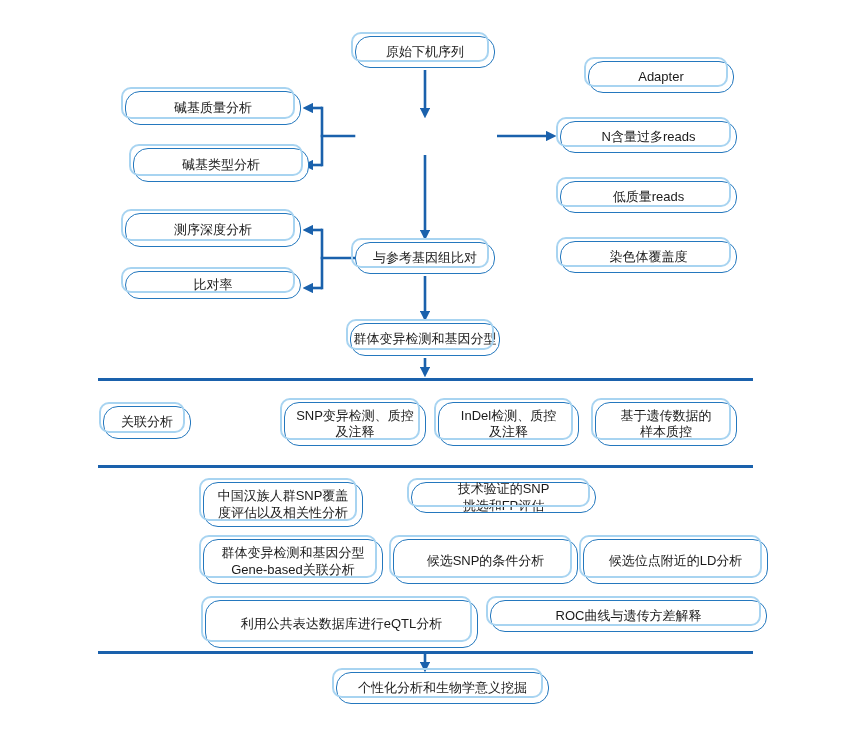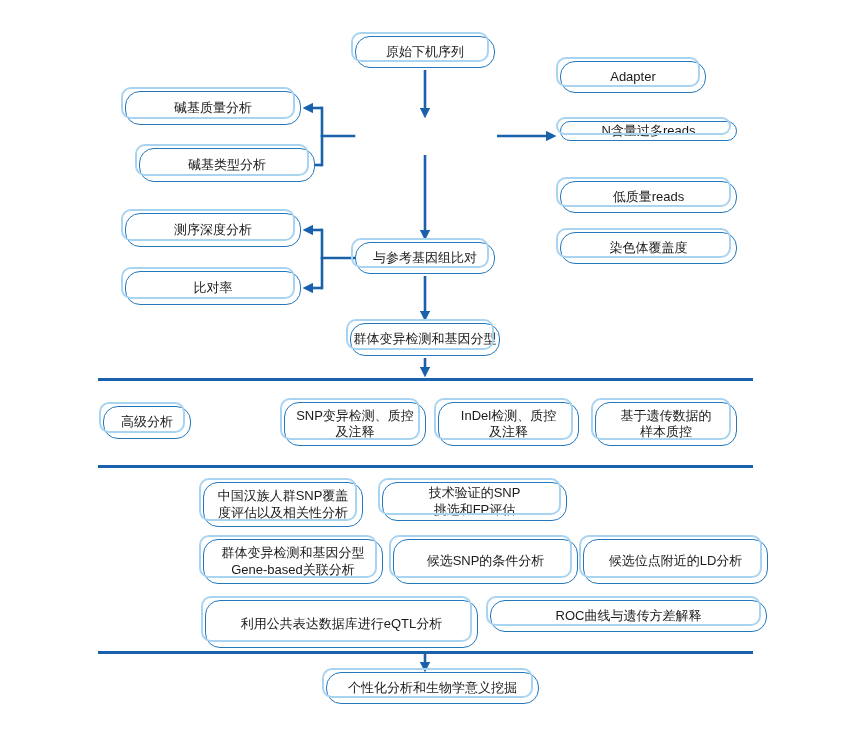--- a/index.html
+++ b/index.html
@@ -91,44 +91,44 @@
     <line class="divider" x1="98" y1="652.5" x2="753" y2="652.5"></line>
 
     <path class="arrow" d="M425,654 V664" marker-end="url(#ah)"></path>
   </svg>
 
   <div class="node" style="left:355px;top:36px;width:140px;height:32px">原始下机序列</div>
   <div class="node" style="left:355px;top:242px;width:140px;height:32px">与参考基因组比对</div>
   <div class="node" style="left:350px;top:323px;width:150px;height:33px">群体变异检测和基因分型</div>
 
   <div class="node" style="left:125px;top:91px;width:176px;height:34px">碱基质量分析</div>
-  <div class="node" style="left:139px;top:148px;width:176px;height:34px">碱基类型分析</div>
+  <div class="node" style="left:133px;top:148px;width:176px;height:34px">碱基类型分析</div>
 
-  <div class="node" style="left:560px;top:61px;width:146px;height:32px">Adapter</div>
-  <div class="node" style="left:560px;top:121px;width:177px;height:20px">N含量过多reads</div>
+  <div class="node" style="left:588px;top:61px;width:146px;height:32px">Adapter</div>
+  <div class="node" style="left:560px;top:121px;width:177px;height:32px">N含量过多reads</div>
   <div class="node" style="left:560px;top:181px;width:177px;height:32px">低质量reads</div>
-  <div class="node" style="left:560px;top:232px;width:177px;height:32px">染色体覆盖度</div>
+  <div class="node" style="left:560px;top:241px;width:177px;height:32px">染色体覆盖度</div>
 
   <div class="node" style="left:125px;top:213px;width:176px;height:34px">测序深度分析</div>
-  <div class="node" style="left:125px;top:271px;width:176px;height:34px">比对率</div>
+  <div class="node" style="left:125px;top:271px;width:176px;height:28px">比对率</div>
 
-  <div class="node" style="left:103px;top:406px;width:88px;height:33px">高级分析</div>
+  <div class="node" style="left:103px;top:406px;width:88px;height:33px">关联分析</div>
   <div class="node" style="left:284px;top:402px;width:142px;height:44px">SNP变异检测、质控
 及注释</div>
   <div class="node" style="left:438px;top:402px;width:141px;height:44px">InDel检测、质控
 及注释</div>
   <div class="node" style="left:595px;top:402px;width:142px;height:44px">基于遗传数据的
 样本质控</div>
 
   <div class="node" style="left:203px;top:482px;width:160px;height:45px">中国汉族人群SNP覆盖
 度评估以及相关性分析</div>
-  <div class="node" style="left:382px;top:482px;width:185px;height:39px">技术验证的SNP
+  <div class="node" style="left:411px;top:482px;width:185px;height:31px">技术验证的SNP
 挑选和FP评估</div>
   <div class="node" style="left:203px;top:539px;width:180px;height:45px">群体变异检测和基因分型
 Gene-based关联分析</div>
   <div class="node" style="left:393px;top:539px;width:185px;height:45px">候选SNP的条件分析</div>
   <div class="node" style="left:583px;top:539px;width:185px;height:45px">候选位点附近的LD分析</div>
   <div class="node" style="left:205px;top:600px;width:273px;height:48px">利用公共表达数据库进行eQTL分析</div>
   <div class="node" style="left:490px;top:600px;width:277px;height:32px">ROC曲线与遗传方差解释</div>
 
-  <div class="node" style="left:326px;top:672px;width:213px;height:32px">个性化分析和生物学意义挖掘</div>
+  <div class="node" style="left:336px;top:672px;width:213px;height:32px">个性化分析和生物学意义挖掘</div>
 
 </div>
 
 </body></html>

